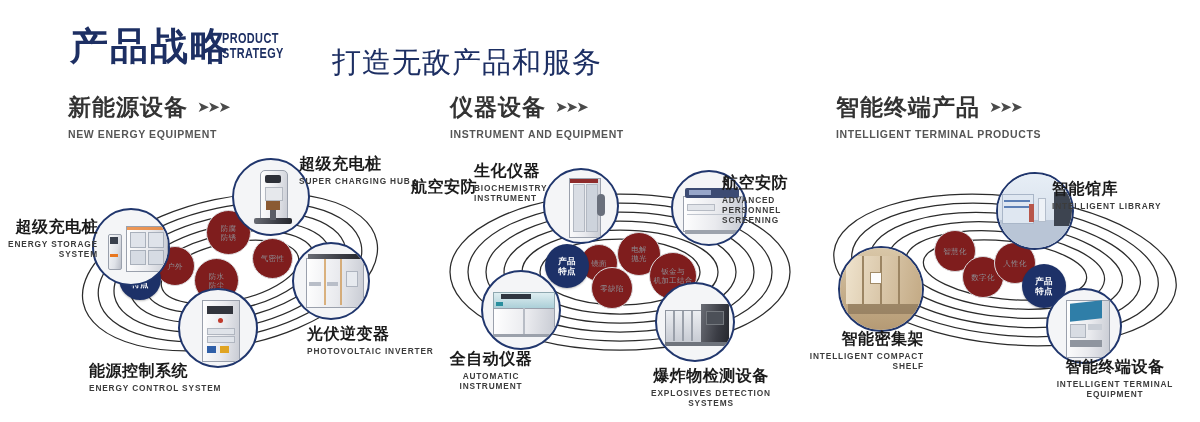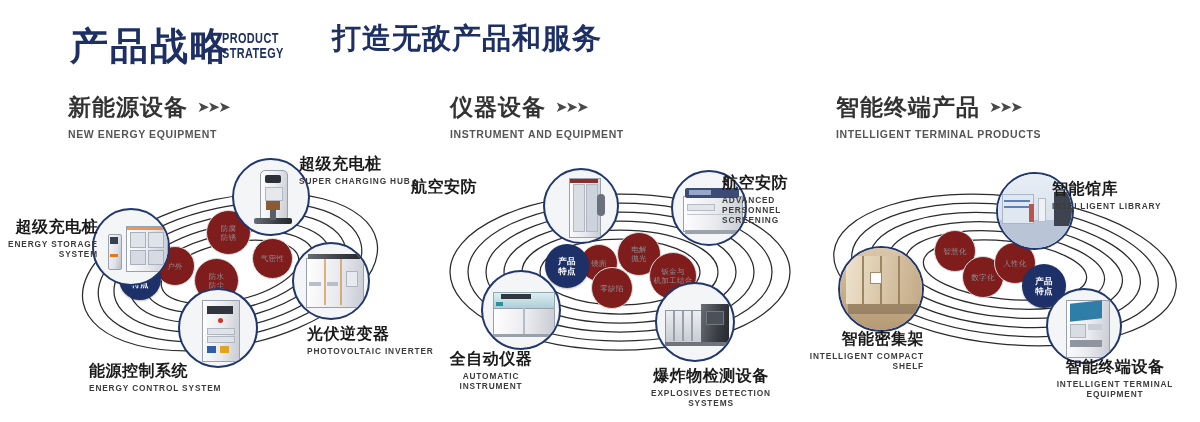--- a/index.html
+++ b/index.html
@@ -18,22 +18,22 @@
     font-size:38px;font-weight:bold;letter-spacing:2px;
     color:#1d2f63;line-height:1;
   }
   .hdr-en{
     position:absolute;left:222px;top:31px;
     font-size:14px;font-weight:bold;line-height:15px;
     color:#1d2f63;letter-spacing:.5px;
     transform:scaleX(.78);transform-origin:left top;
   }
   .hdr-slogan{
-    position:absolute;left:332px;top:24px;
-    font-size:29px;font-weight:bold;letter-spacing:1px;
+    position:absolute;left:332px;top:48px;
+    font-size:29px;font-weight:normal;letter-spacing:1px;
     color:#1d2f63;line-height:1;
   }
 
   
   .sect{position:absolute;}
   .sect-cn{
     font-size:23px;font-weight:bold;color:#333333;
     letter-spacing:1px;line-height:1;white-space:nowrap;
   }
   .sect-arrows{
@@ -292,20 +292,24 @@
         <div class="dev" style="left:13px;top:30px;width:7px;height:4px;background:#2a8f9e;"></div>
         <div class="dev" style="left:10px;top:62px;width:60px;height:3px;background:#9ba1ab;"></div>
       </div>
     </div>
   </div>
 
   <div class="lab" style="left:411px;top:178px;">
     <div class="cn">航空安防</div>
   </div>
 
+  <div class="lab" style="left:474px;top:162px;">
+    <div class="cn">生化仪器</div>
+    <div class="en" style="width:74px;">BIOCHEMISTRY INSTRUMENT</div>
+  </div>
 
   <div class="lab" style="left:722px;top:174px;">
     <div class="cn">航空安防</div>
     <div class="en" style="width:94px;">ADVANCED PERSONNEL SCREENING</div>
   </div>
 
   <div class="lab c" style="left:636px;top:355px;width:150px;margin-top:12px;">
     <div class="cn">爆炸物检测设备</div>
     <div class="en">EXPLOSIVES DETECTION SYSTEMS</div>
   </div>

